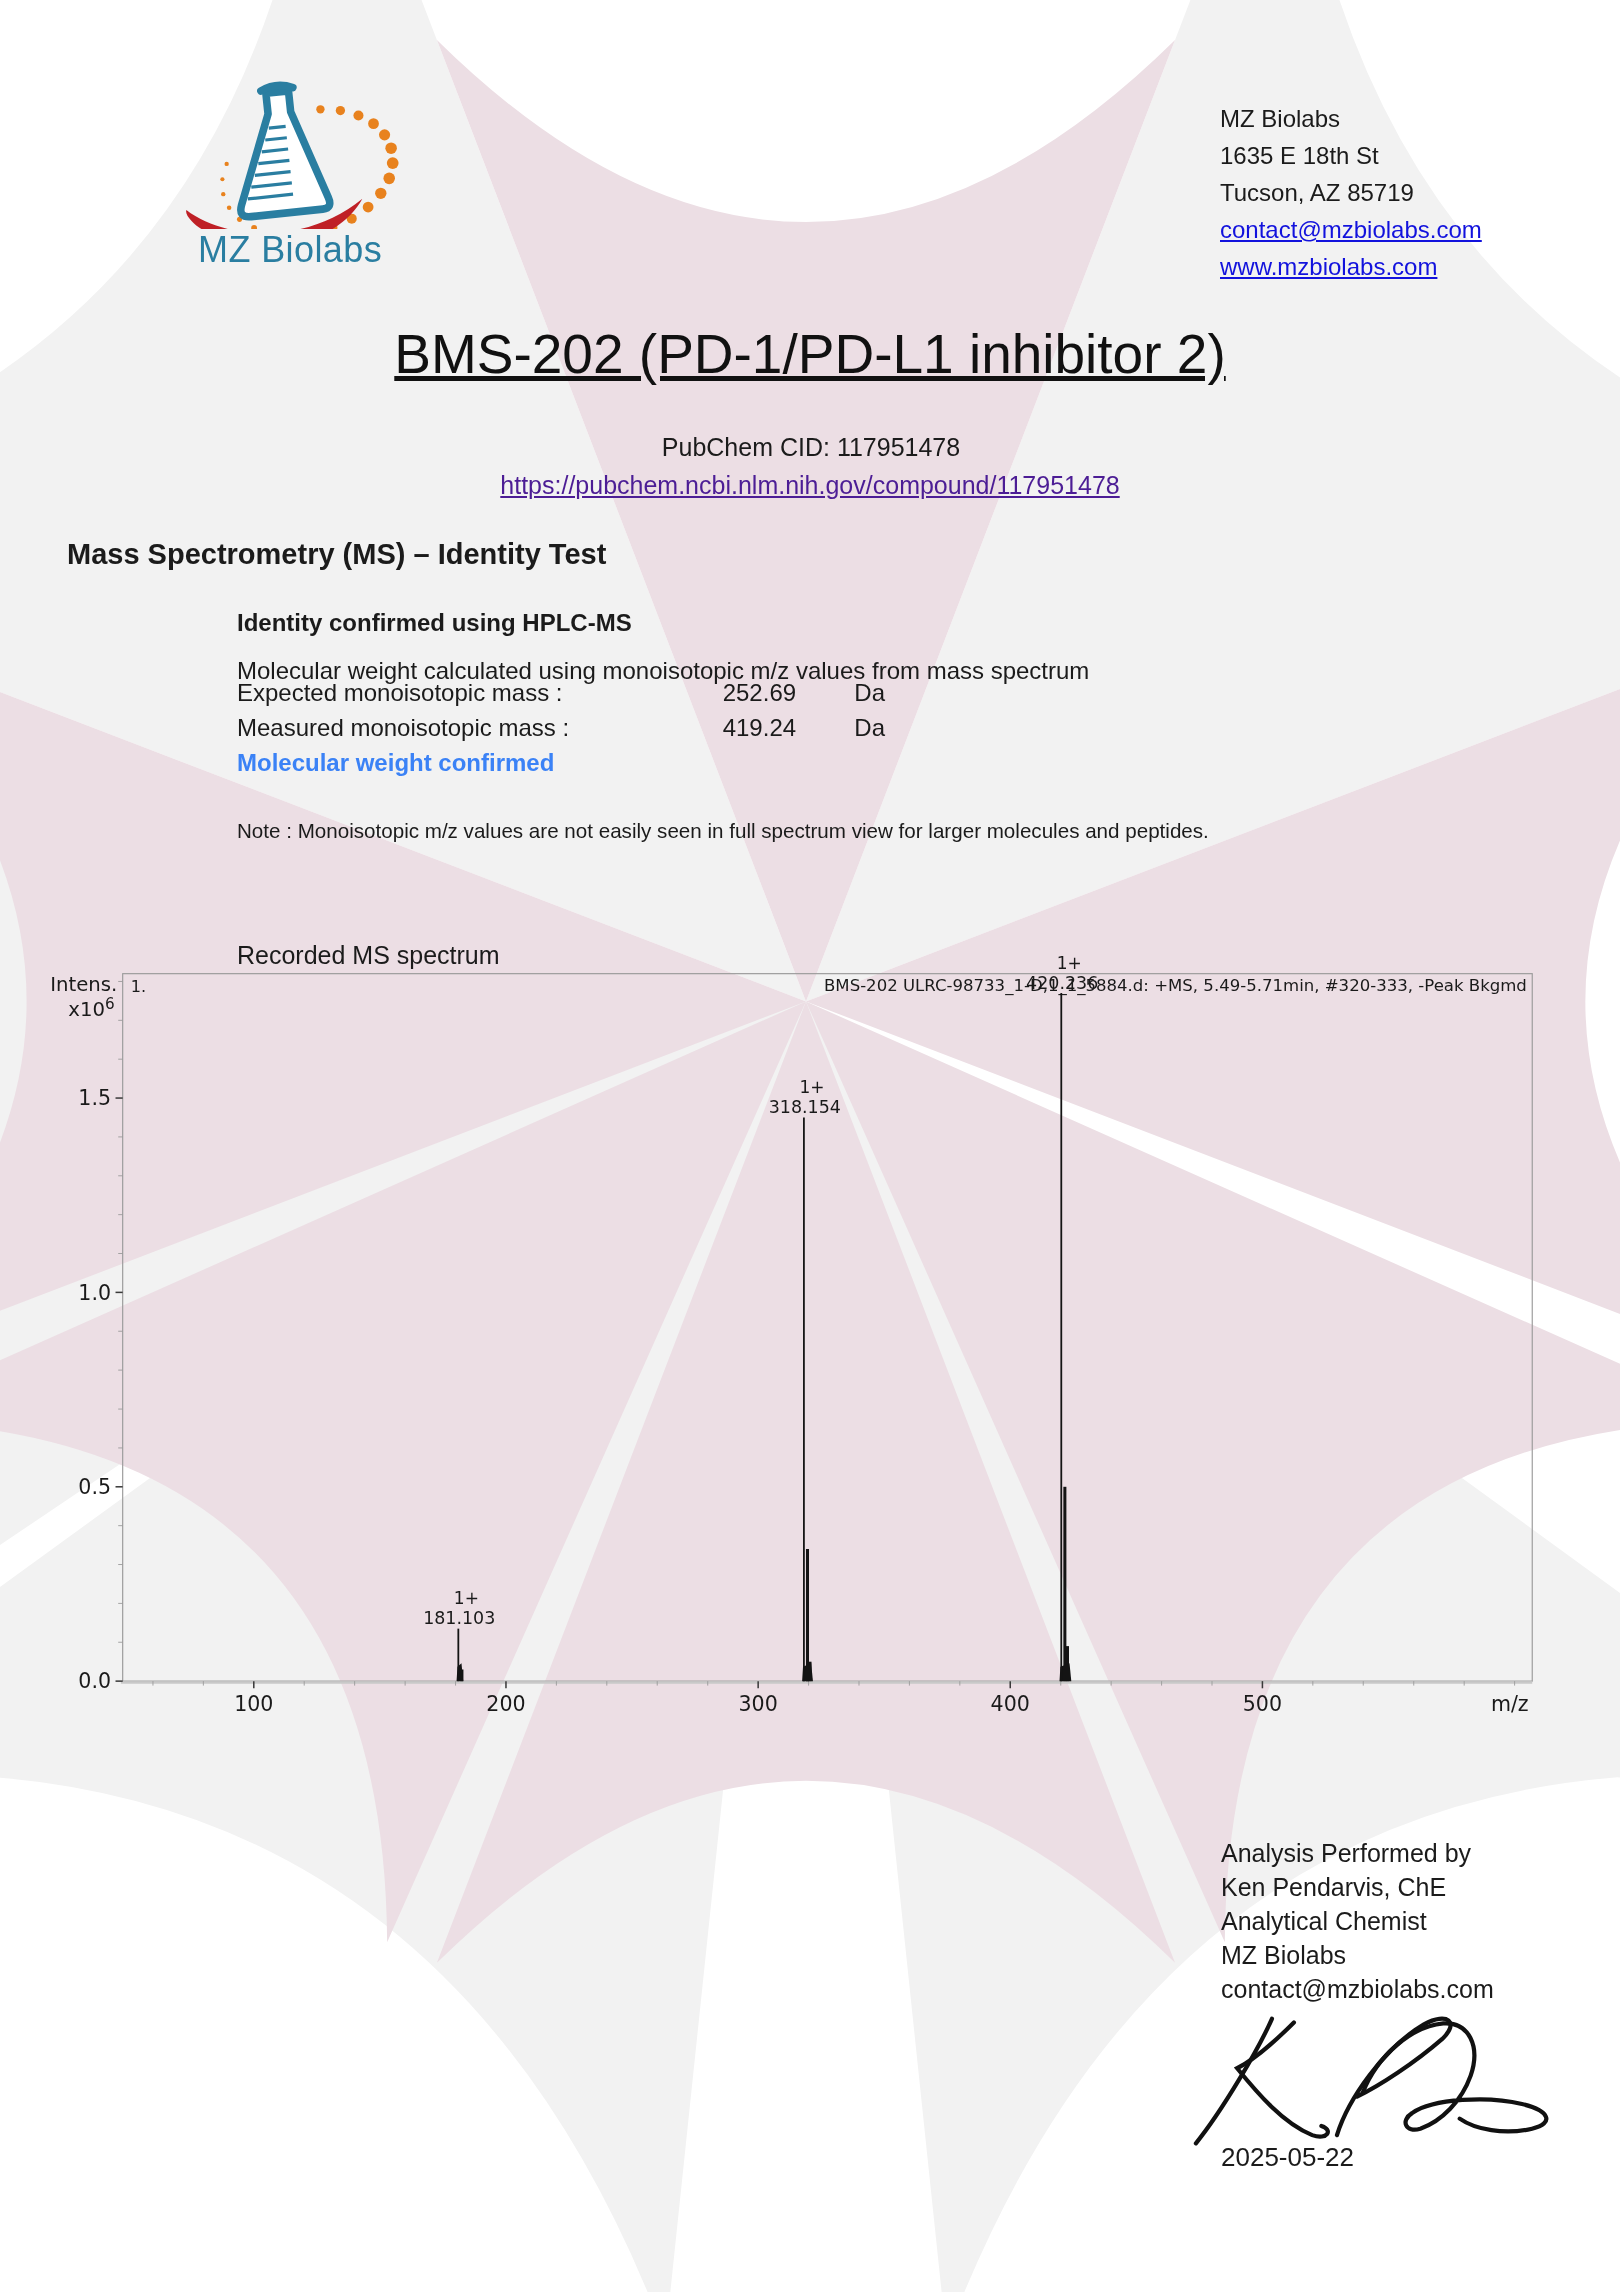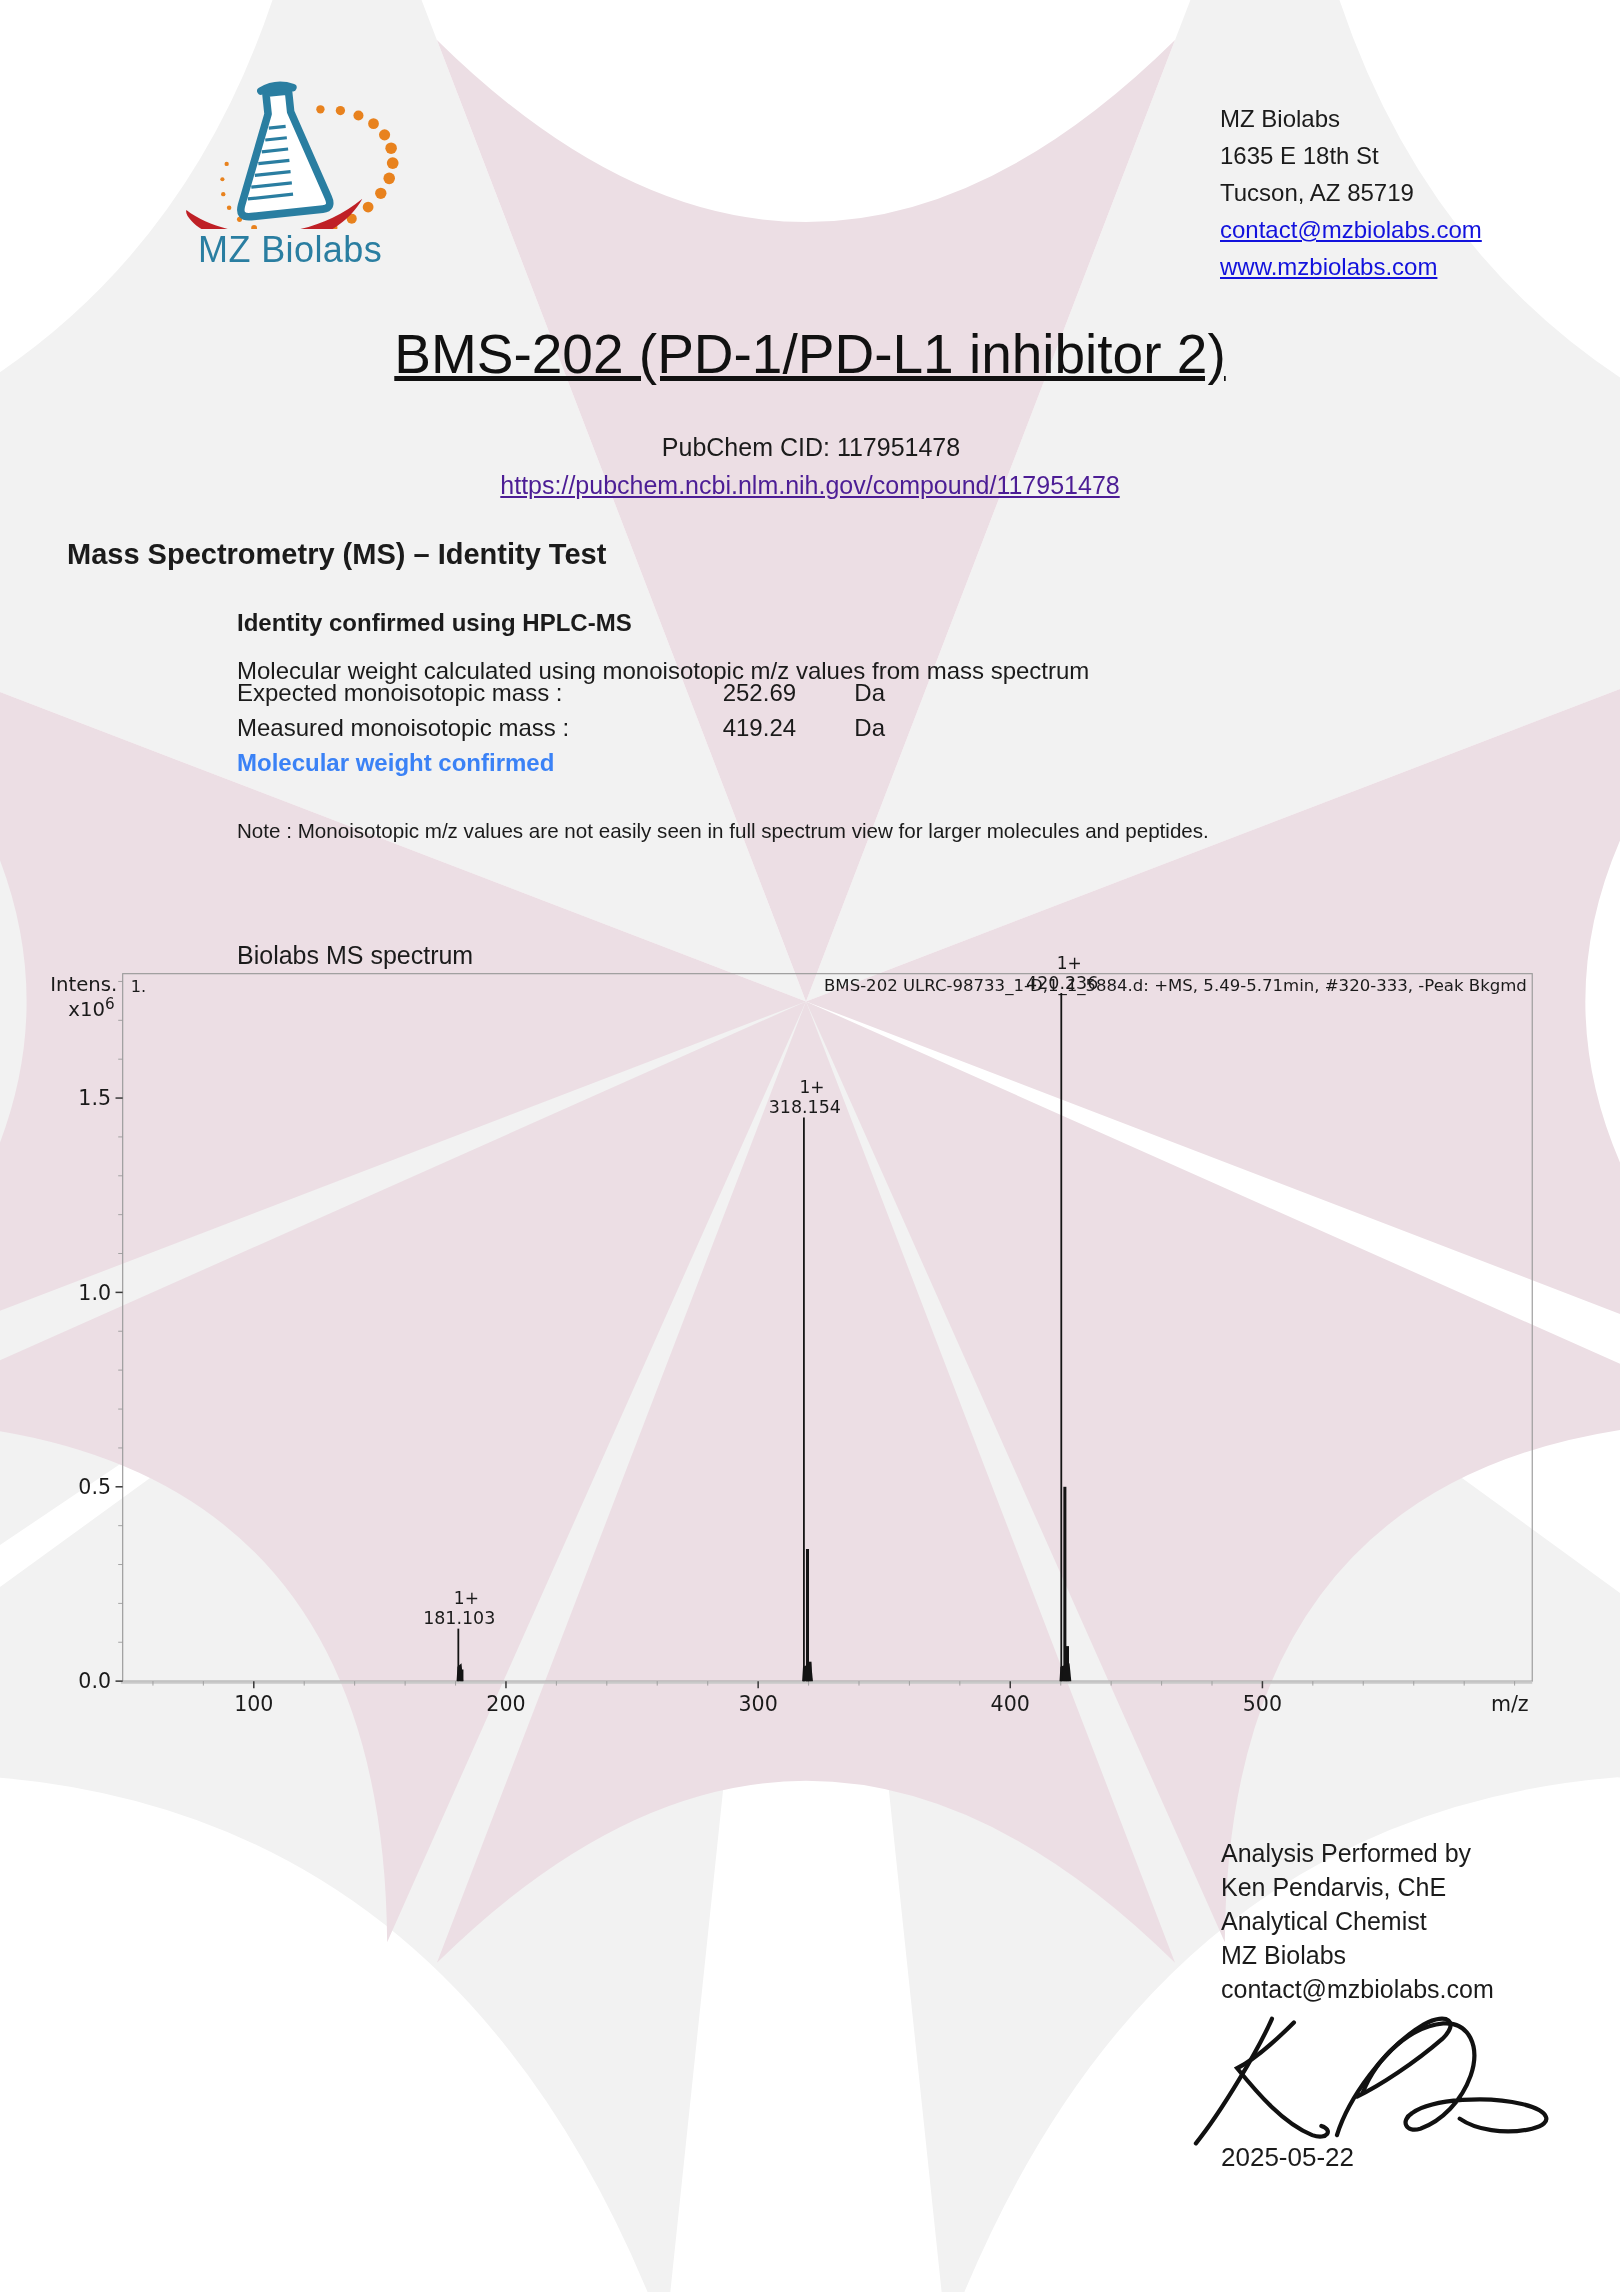--- a/index.html
+++ b/index.html
@@ -208,21 +208,21 @@
         <span class="ms-row-value">419.24</span>
         <span>Da</span>
       </div>
       <div class="ms-line ms-green" id="result-line" style="top: 140px; color: #3b82f6;">Molecular weight confirmed</div>
     </div>
 
     <div class="note">
       <div>Note : Monoisotopic m/z values are not easily seen in full spectrum view for larger molecules and peptides.</div>
     </div>
 
-    <div class="chart-title">Biolabs MS spectrum</div>
+    <div class="chart-title">Recorded MS spectrum</div>
 
     <div class="footer">
       <div>Analysis Performed by</div>
       <div>Ken Pendarvis, ChE</div>
       <div>Analytical Chemist</div>
       <div>MZ Biolabs</div>
       <div>contact@mzbiolabs.com</div>
     </div>
 
     <svg class="sig" width="403" height="145" viewBox="0 0 440 158">

